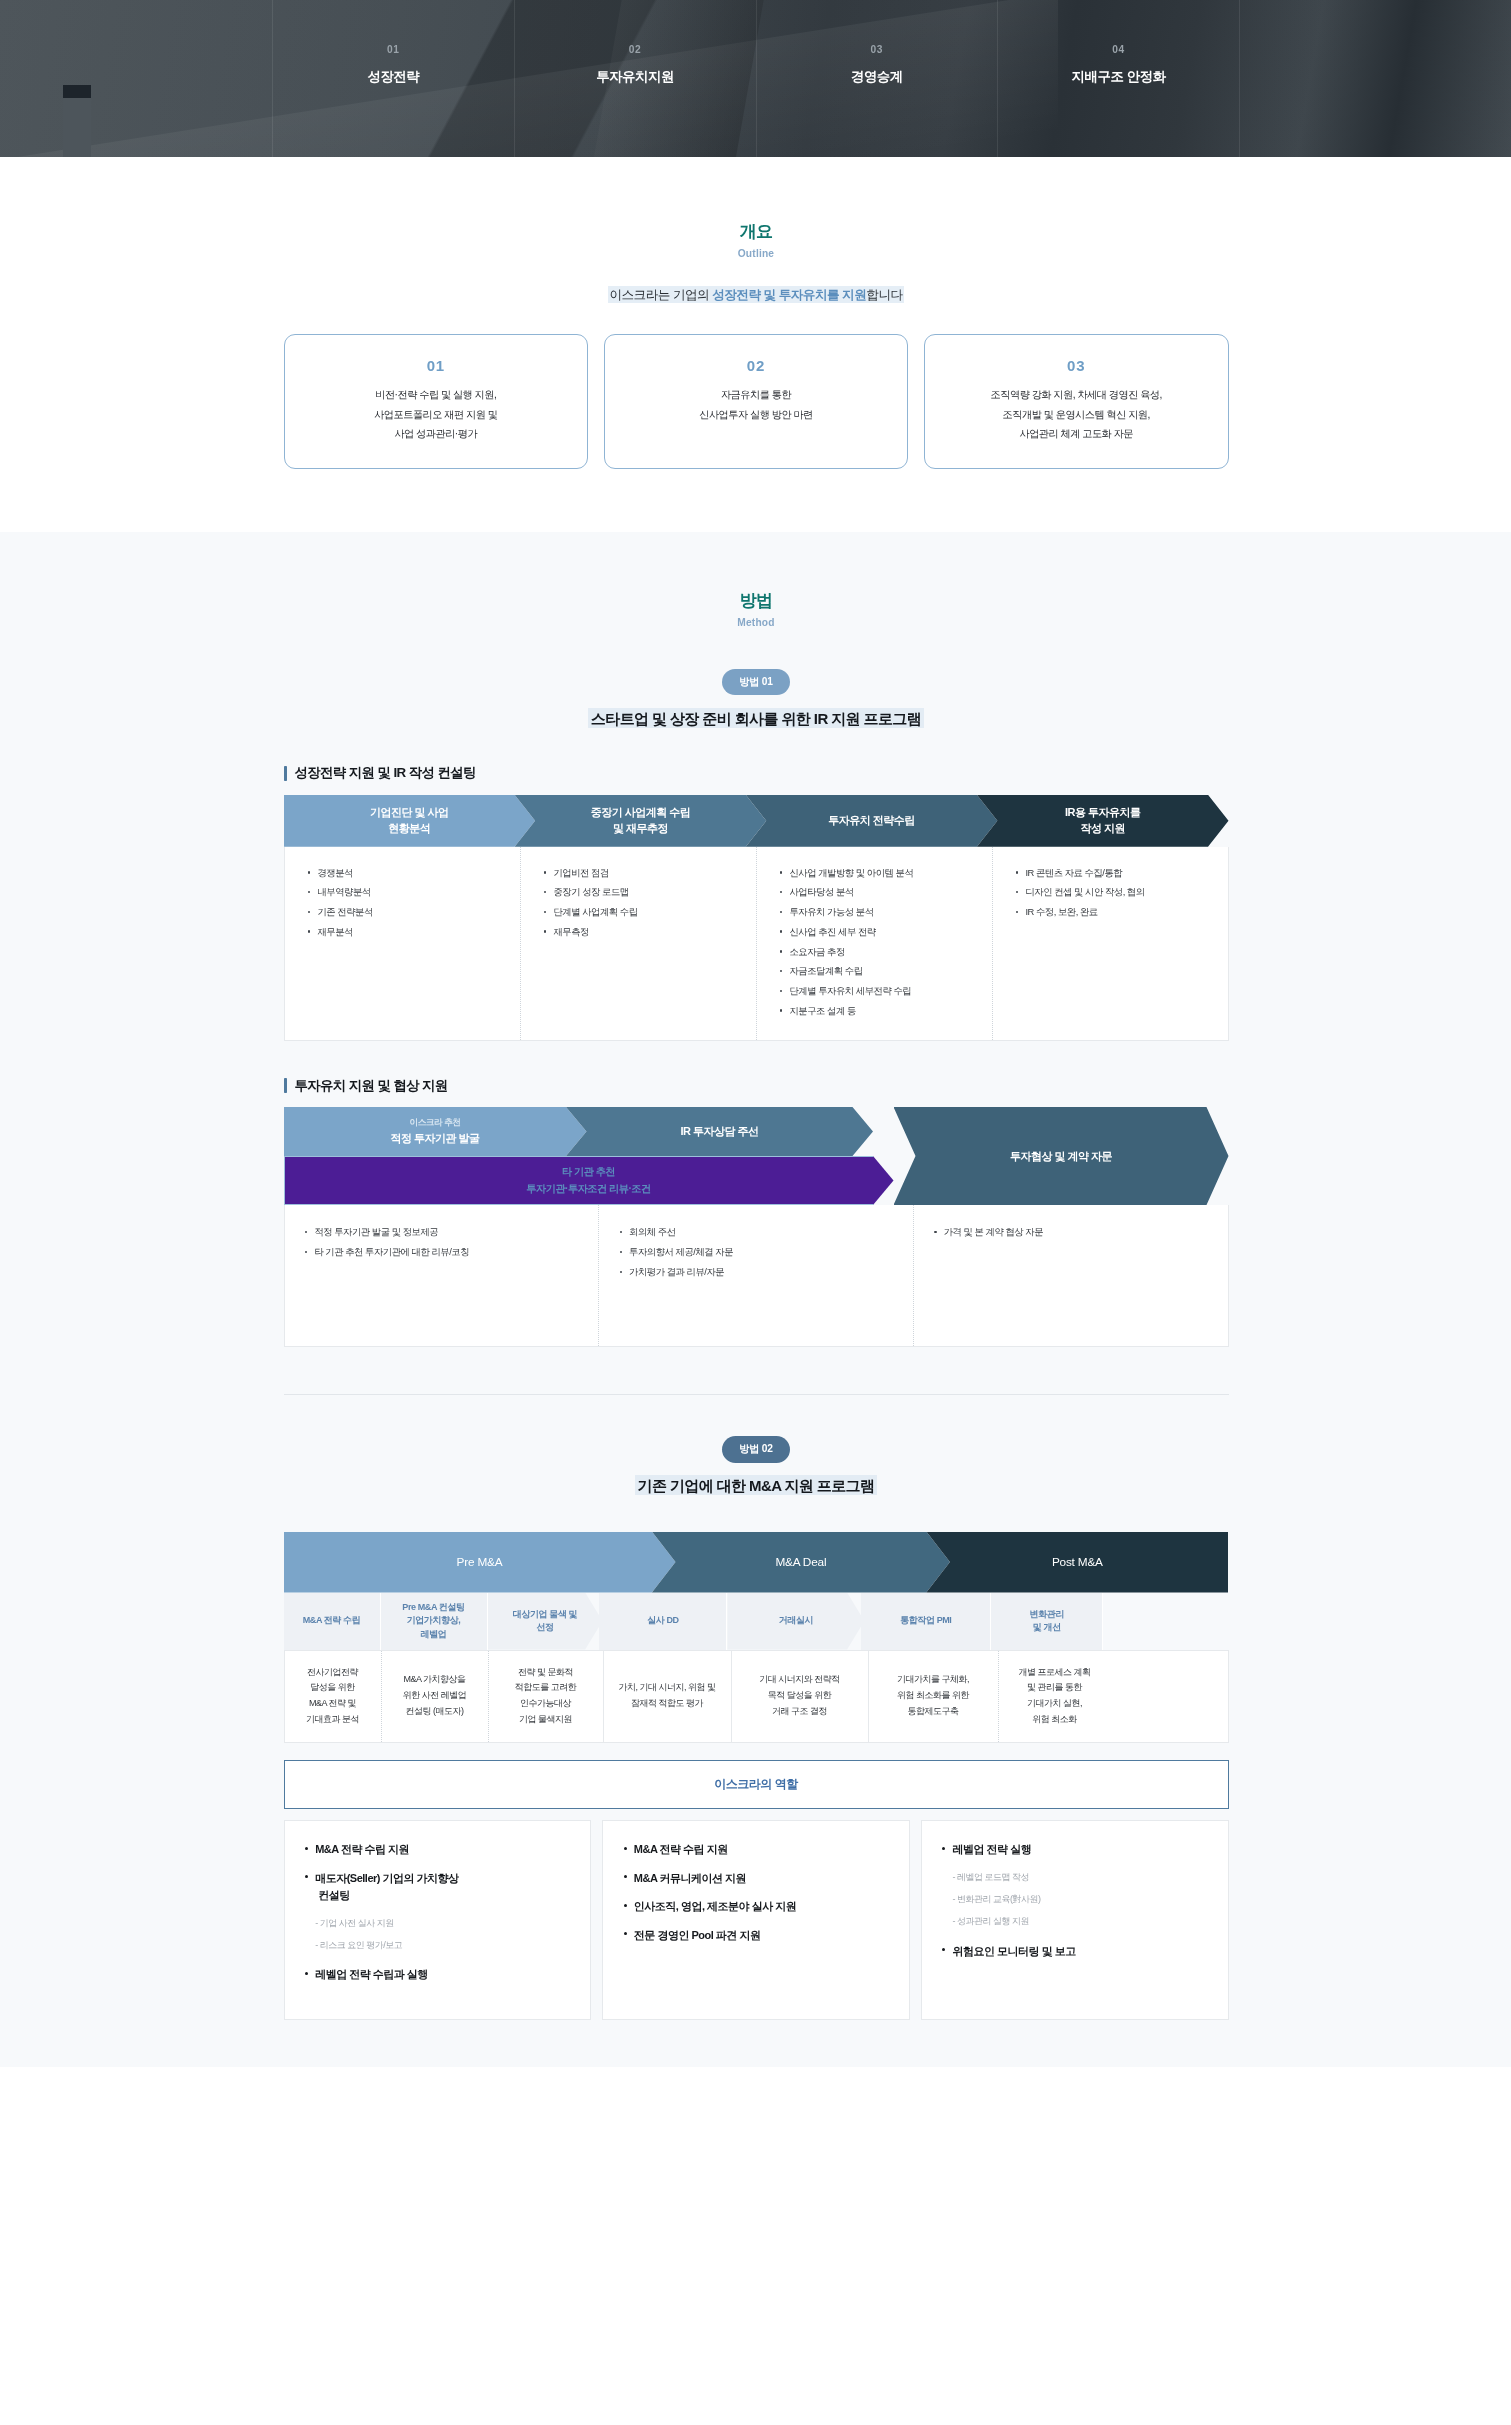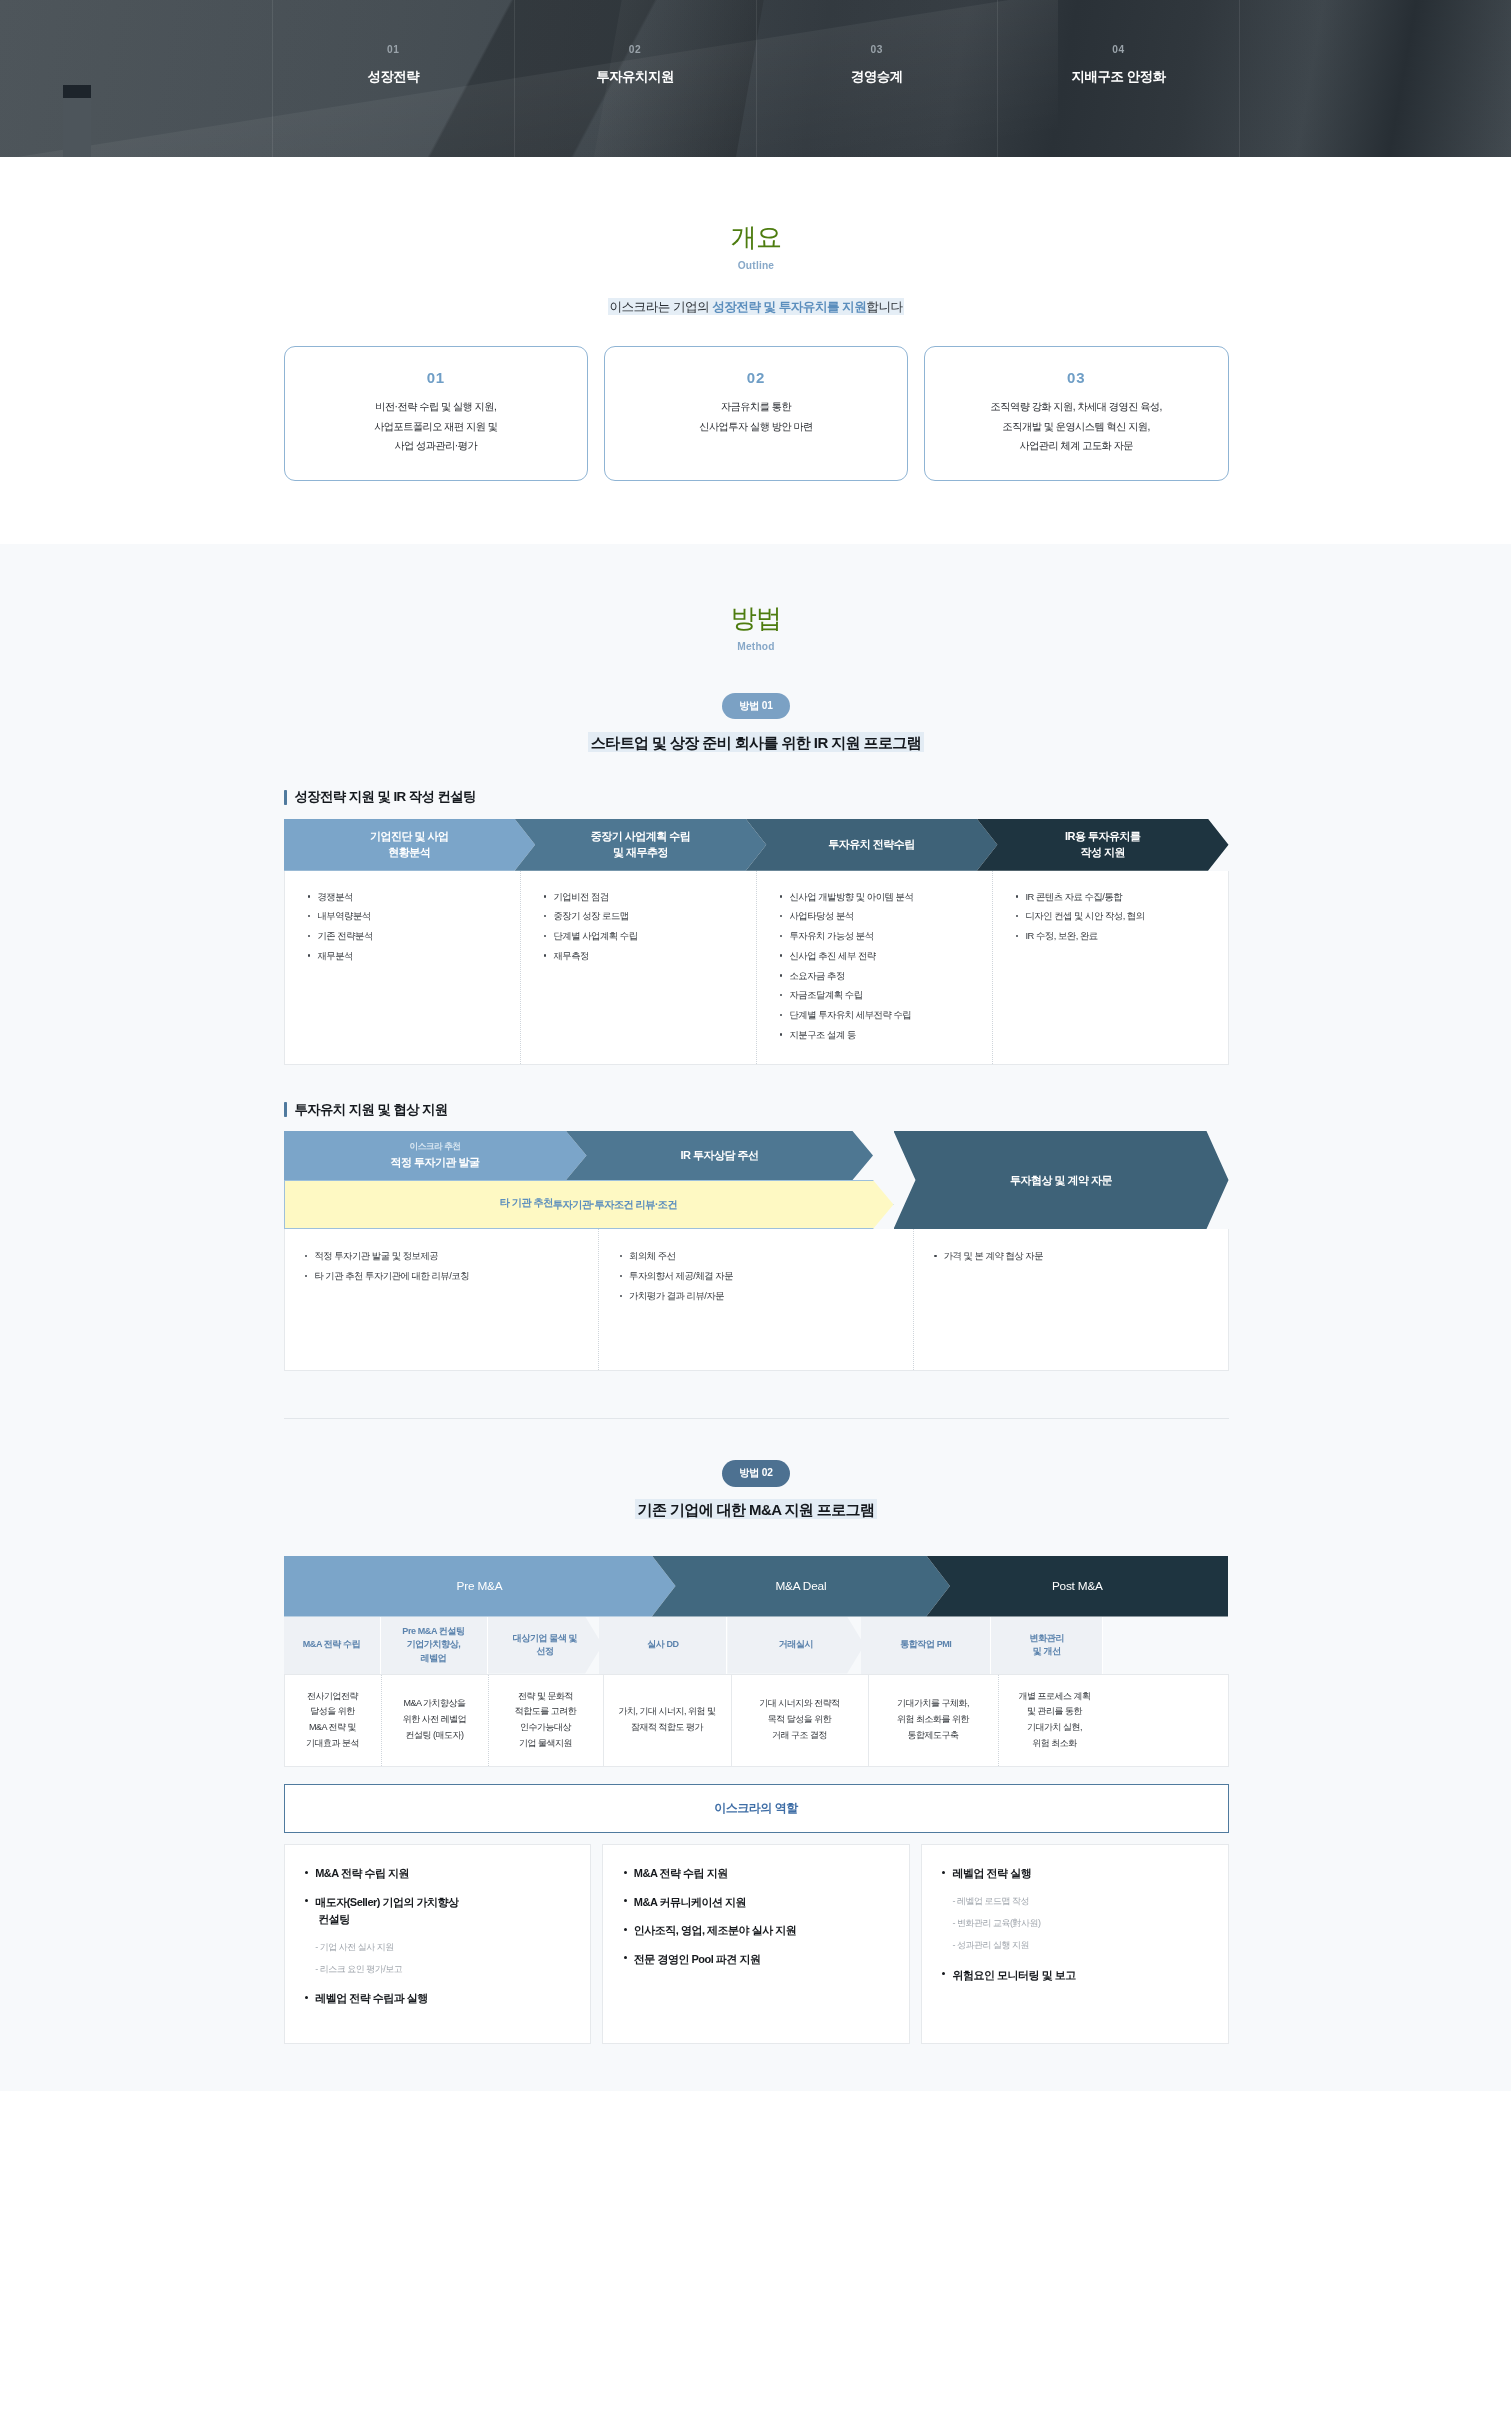--- a/index.html
+++ b/index.html
@@ -91,23 +91,23 @@
   }
 
   
   .section { width: 1512px; }
   .sec-white { background: #ffffff; }
   .sec-grey  { background: #f7f9fb; }
   .wrap { width: 945px; margin: 0 auto; }
 
   .sec-head { text-align: center; }
   .sec-title-ko {
-    font-size: 26px;
-    font-weight: 400;
-    color: #4d7c0f;
+    font-size: 17px;
+    font-weight: 700;
+    color: #0f766e;
     letter-spacing: -0.8px;
   }
   .sec-title-en {
     margin-top: 4.7px;
     font-size: 10.2px;
     font-weight: 700;
     color: #87a8c8;
     letter-spacing: 0.2px;
   }
   .sec-lead {
@@ -265,24 +265,24 @@
   .lay-b {
     width: 307px;
     margin-left: -20.5px;
     background: #4e7792;
     clip-path: polygon(0 0, calc(100% - 20.5px) 0, 100% 50%, calc(100% - 20.5px) 100%, 0 100%, 20.5px 50%);
     display: flex; align-items: center; justify-content: center;
     color: #fff; font-size: 11px; font-weight: 800; letter-spacing: -0.5px;
   }
   .lay-white {
     width: 610px;
-    background: #fef9c3;
+    background: #4c1d95;
     border: 0.8px solid #9dc0dc;
     clip-path: polygon(0 0, calc(100% - 20.5px) 0, 100% 50%, calc(100% - 20.5px) 100%, 0 100%);
-    display: flex; flex-direction: row; align-items: center; justify-content: center;
+    display: flex; flex-direction: column; align-items: center; justify-content: center;
     color: #5b8ebd; letter-spacing: -0.5px;
   }
   .lay-white .l1 { font-size: 10.2px; font-weight: 700; margin-bottom: 3.1px; }
   .lay-white .l2 { font-size: 10.2px; font-weight: 700; }
   .lay-c {
     position: absolute;
     right: 0; top: 0;
     width: 335px; height: 98px;
     background: #3e6278;
     clip-path: polygon(0 0, calc(100% - 22px) 0, 100% 50%, calc(100% - 22px) 100%, 0 100%, 22px 50%);

